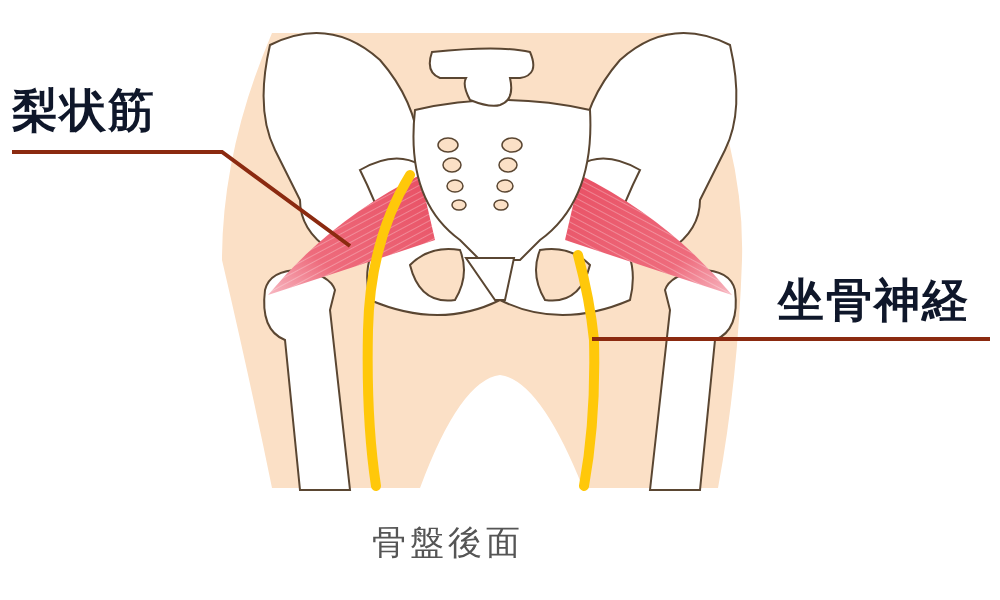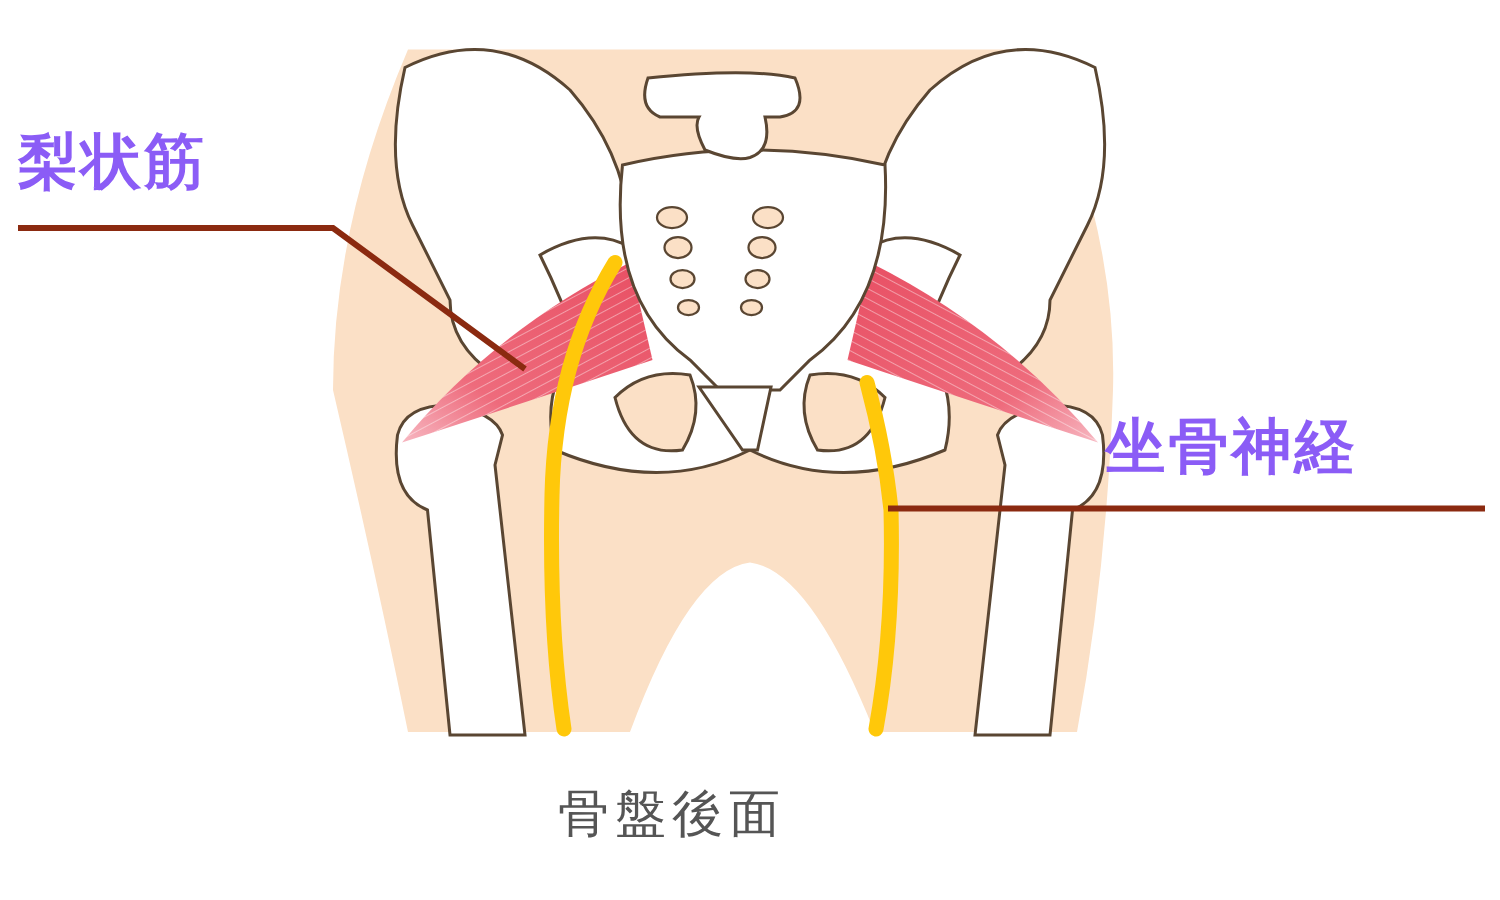--- a/index.html
+++ b/index.html
@@ -1,20 +1,20 @@
 <!DOCTYPE html>
 <html><head>
 <meta charset="utf-8">
 <style>
   html, body { margin:0; padding:0; background:#ffffff; }
   body { width:1000px; height:600px; position:relative; overflow:hidden;
          font-family:"DejaVu Sans", "Liberation Sans", sans-serif; }
   #art { position:absolute; left:0; top:0; }
   .label { position:absolute; font-weight:bold; letter-spacing:2px; }
-  .label-main { color:#8b5cf6; font-size:40px; }
+  .label-main { color:#0f172a; font-size:46px; }
   .caption { position:absolute; color:#555555; font-size:34px; letter-spacing:4px; }
 </style>
 </head>
 <body>
 
 <svg id="art" width="1000" height="600" viewBox="0 0 1000 600">
   <defs>
     <linearGradient id="muscleL" x1="1" y1="0" x2="0" y2="1">
       <stop offset="0" stop-color="#e84f63"></stop>
       <stop offset="0.7" stop-color="#ee6b7c"></stop>
@@ -70,14 +70,14 @@
   </g>
 
   <path d="M410 175 Q370 240 368 330 Q366 420 376 486" fill="none" stroke="#ffc80a" stroke-width="10" stroke-linecap="round"></path>
   <path d="M578 255 Q590 300 594 340 Q596 420 584 486" fill="none" stroke="#ffc80a" stroke-width="10" stroke-linecap="round"></path>
 
   <polyline points="12,152 222,152 350,246" fill="none" stroke="#8b2a10" stroke-width="4"></polyline>
   <line x1="592" y1="339" x2="990" y2="339" stroke="#8b2a10" stroke-width="4"></line>
 </svg>
 
 <div class="label label-main" style="left:12px; top:80px;">梨状筋</div>
-<div class="label label-main" style="left:737px; top:270px;text-align:center;">坐骨神経</div>
+<div class="label label-main" style="left:778px; top:270px;text-align:center;">坐骨神経</div>
 <div class="caption" style="left:372px; top:520px;">骨盤後面</div>
 
 </body></html>

